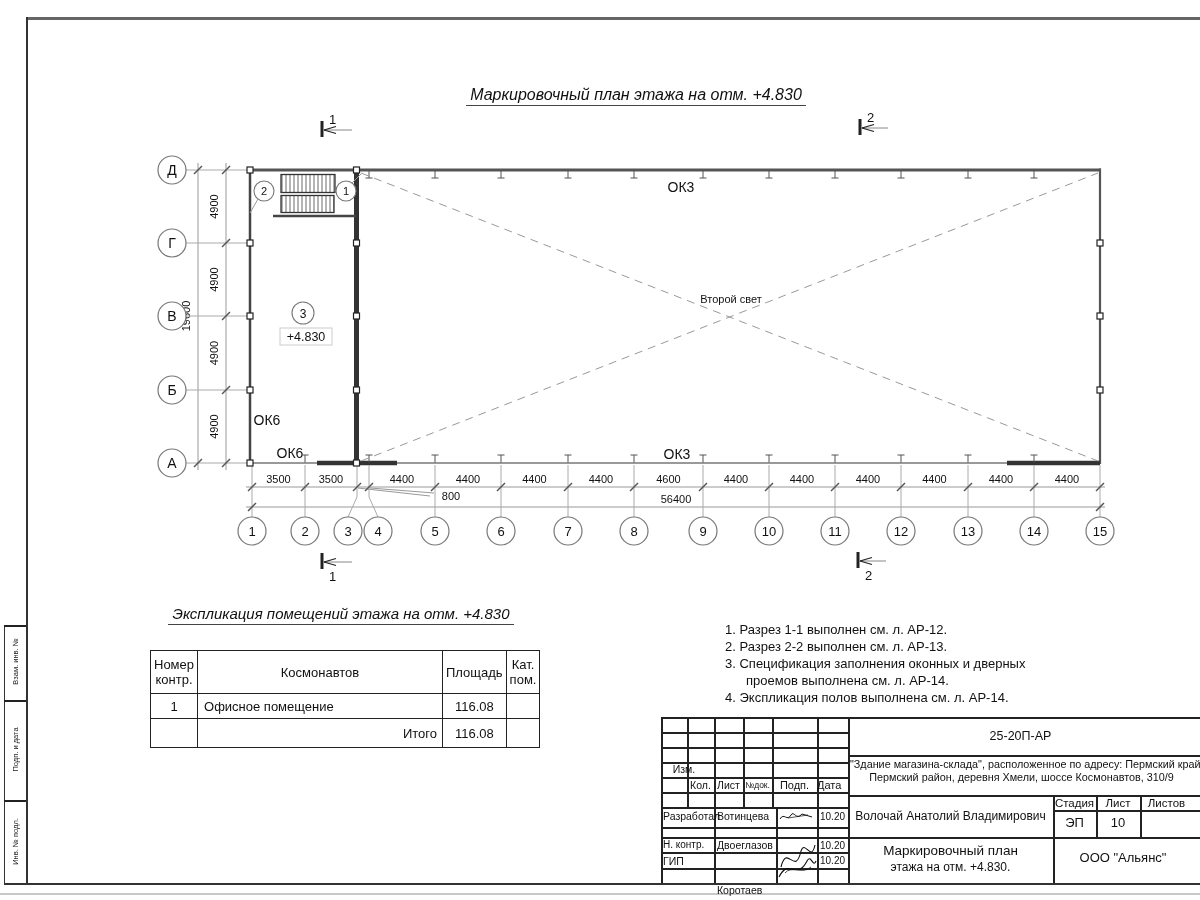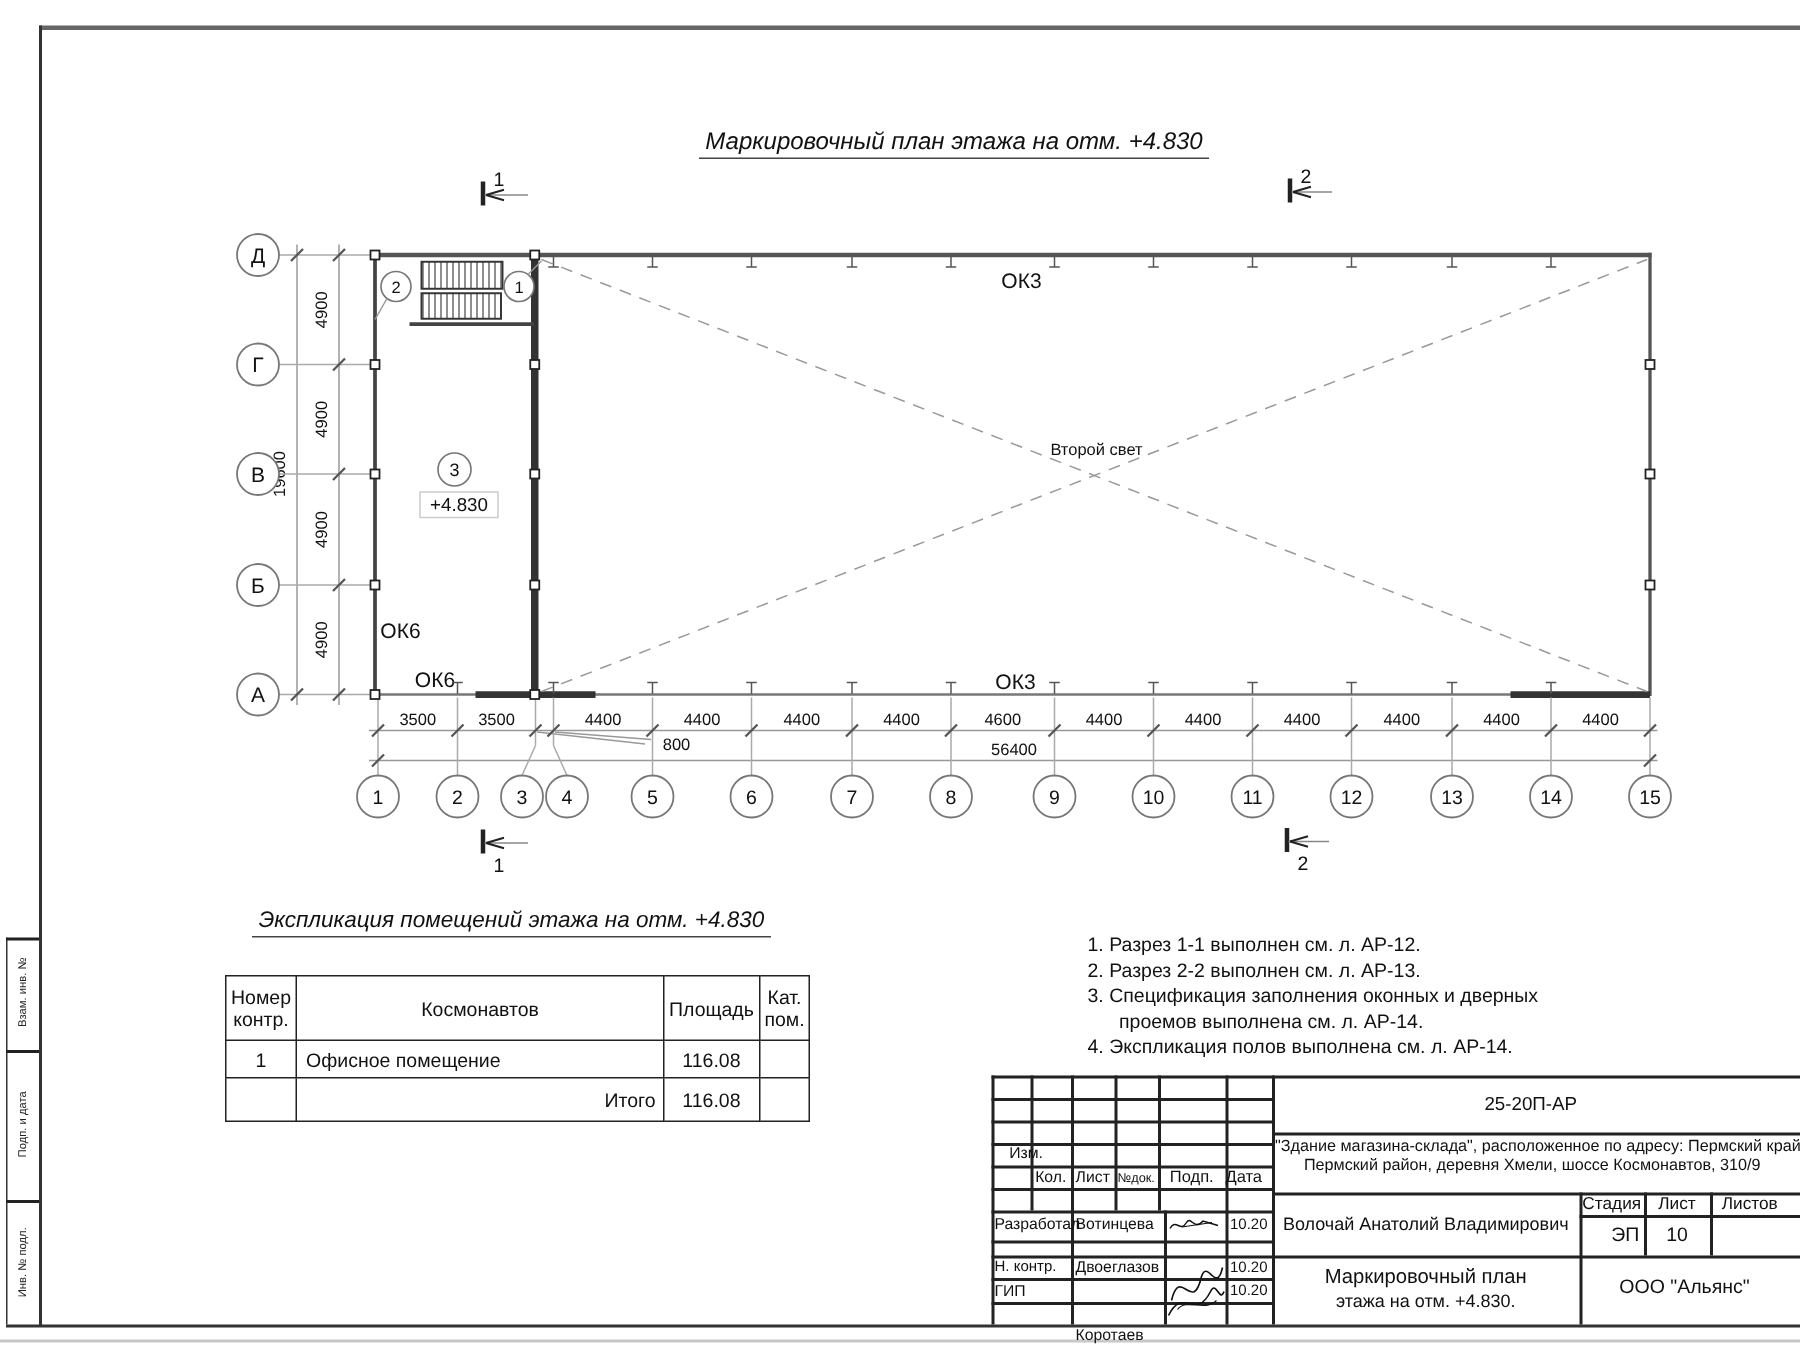--- a/index.html
+++ b/index.html
@@ -393,19 +393,19 @@
 
     <span class="tb-text ctr" style="left:187px;top:12px;width:345px;font-size:12.5px;">25-20П-АР</span>
     <span class="tb-text ctr" style="left:189px;top:41px;width:343px;font-size:10.8px;">"Здание магазина-склада", расположенное по адресу: Пермский край,</span>
     <span class="tb-text ctr" style="left:189px;top:54px;width:343px;font-size:10.8px;">Пермский район, деревня Хмели, шоссе Космонавтов, 310/9</span>
     <span class="tb-text ctr" style="left:187px;top:93px;width:205px;font-size:12px;">Волочай Анатолий Владимирович</span>
     <span class="tb-text ctr" style="left:187px;top:126px;width:205px;font-size:13.5px;">Маркировочный план</span>
     <span class="tb-text ctr" style="left:187px;top:144px;width:205px;font-size:12px;">этажа на отм. +4.830.</span>
     <span class="tb-text ctr" style="left:392px;top:80px;width:43px;font-size:11.5px;">Стадия</span>
     <span class="tb-text ctr" style="left:435px;top:80px;width:44px;font-size:11.5px;">Лист</span>
     <span class="tb-text ctr" style="left:479px;top:80px;width:53px;font-size:11.5px;">Листов</span>
-    <span class="tb-text ctr" style="left:392px;top:99px;width:61px;font-size:13px;">ЭП</span>
+    <span class="tb-text ctr" style="left:392px;top:99px;width:43px;font-size:13px;">ЭП</span>
     <span class="tb-text ctr" style="left:435px;top:99px;width:44px;font-size:13px;">10</span>
     <span class="tb-text ctr" style="left:479px;top:99px;width:53px;font-size:13px;"></span>
     <span class="tb-text ctr" style="left:392px;top:134px;width:140px;font-size:13px;">ООО "Альянс"</span>
   </div>
 
 </div>
 
 </body></html>

